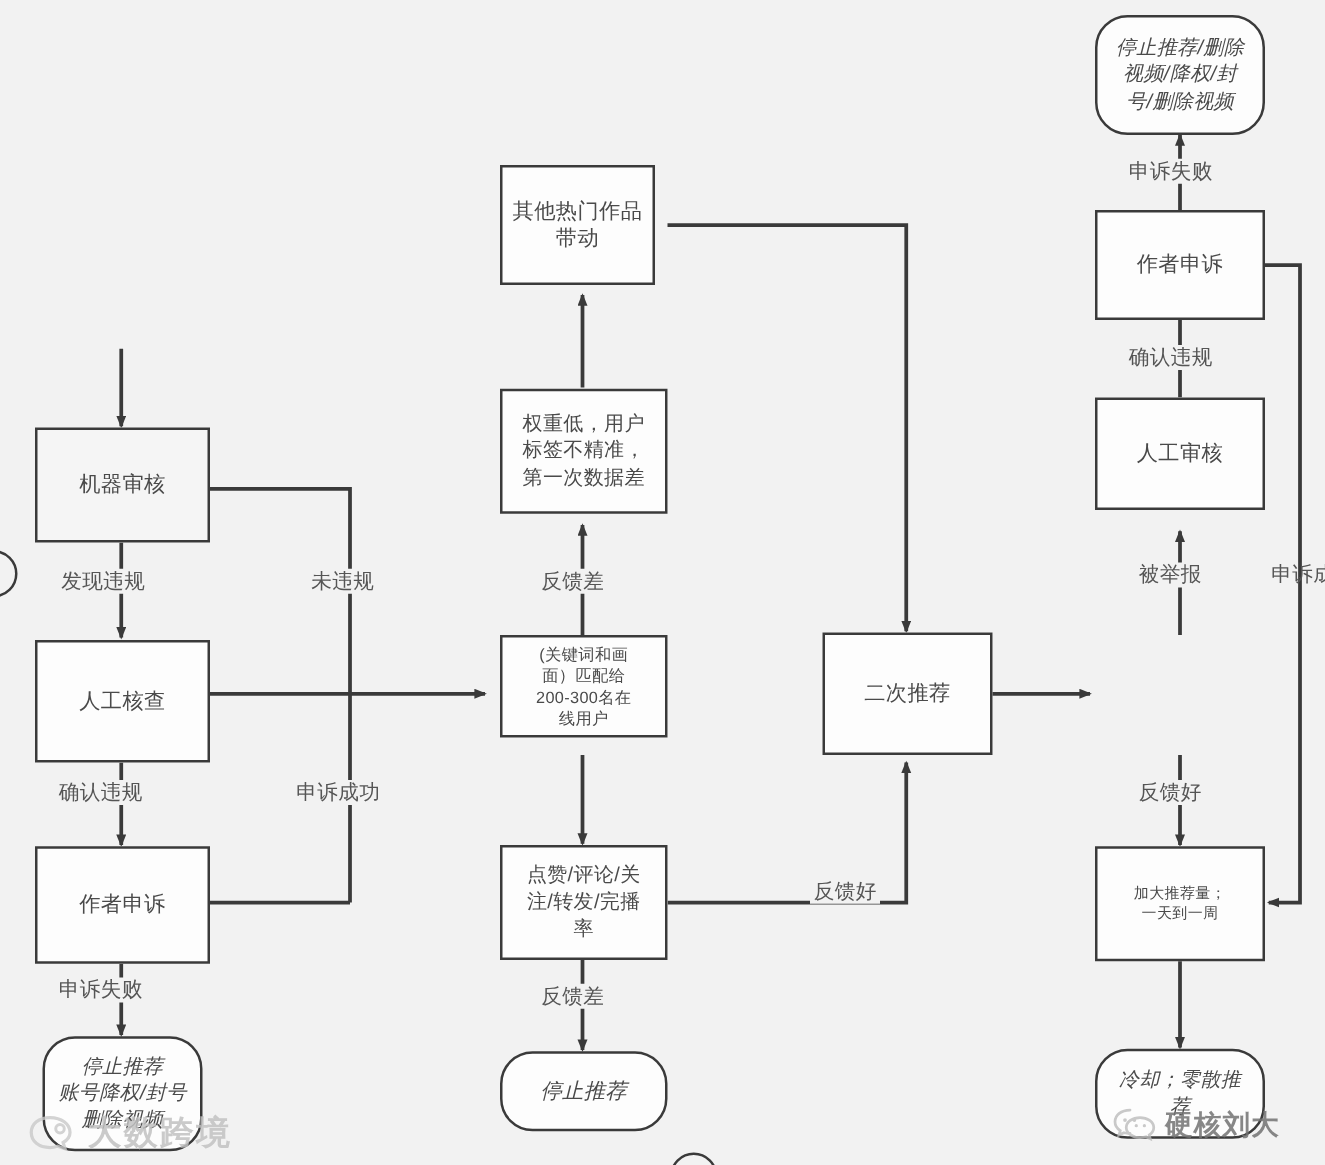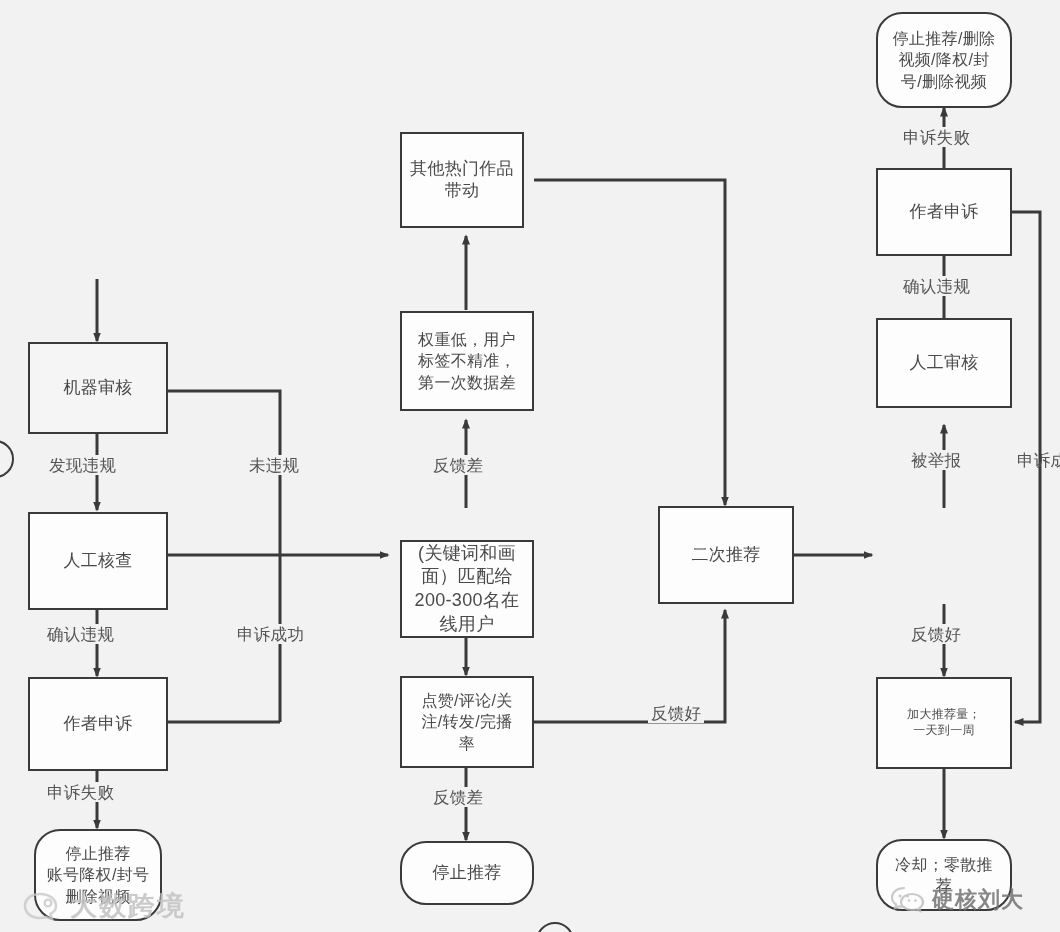--- a/index.html
+++ b/index.html
@@ -32,20 +32,21 @@
     font-size: 17px;
     line-height: 1.32;
     border: 2.5px solid #3a3a3a;
     background: #fdfdfd;
     padding: 2px 6px;
     letter-spacing: 0.3px;
     z-index: 2;
   }
   .node.terminal {
     border-radius: 26px;
+    font-style: italic;
   }
   .node.start {
     background: #c9c9c9;
     border-radius: 26px;
   }
   .node.soft {
     background: #f5f5f5;
   }
   .edge-label {
     position: absolute;
@@ -148,21 +149,21 @@
 账号降权/封号
 删除视频</div>
 
   <div class="node" style="left:400px; top:132px; width:124px; height:96px; white-space:pre-line;">其他热门作品
 带动</div>
 
   <div class="node" style="left:400px; top:311px; width:134px; height:100px; font-size:16px; white-space:pre-line;">权重低，用户
 标签不精准，
 第一次数据差</div>
 
-  <div class="node" style="left:400px; top:508px; width:134px; height:98px; font-size:18px; white-space:pre-line;margin-top:32px;">(关键词和画
+  <div class="node" style="left:400px; top:508px; width:134px; height:82px; font-size:13px; white-space:pre-line;">(关键词和画
 面）匹配给
 200-300名在
 线用户</div>
 
   <div class="node" style="left:400px; top:676px; width:134px; height:92px; font-size:16px; white-space:pre-line;">点赞/评论/关
 注/转发/完播
 率</div>
 
   <div class="node terminal" style="left:400px; top:841px; width:134px; height:64px;">停止推荐</div>
 
@@ -182,21 +183,21 @@
 
   <div class="node terminal" style="left:876px; top:839px; width:136px; height:72px; font-size:16px; white-space:pre-line;">冷却；零散推
 荐</div>
 
   <div class="edge-label" style="left:46px; top:455px;">发现违规</div>
 
   <div class="edge-label" style="left:246px; top:455px;">未违规</div>
 
   <div class="edge-label" style="left:44px; top:624px;">确认违规</div>
 
-  <div class="edge-label" style="left:234px; top:624px;">申诉成功</div>
+  <div class="edge-label" style="left:234px; top:624px;font-family:Liberation Serif, serif;">申诉成功</div>
 
   <div class="edge-label" style="left:44px; top:782px;">申诉失败</div>
 
   <div class="edge-label" style="left:430px; top:455px;">反馈差</div>
 
   <div class="edge-label" style="left:430px; top:787px;">反馈差</div>
 
   <div class="edge-label" style="left:648px; top:703px;">反馈好</div>
 
   <div class="edge-label" style="left:900px; top:127px;">申诉失败</div>

